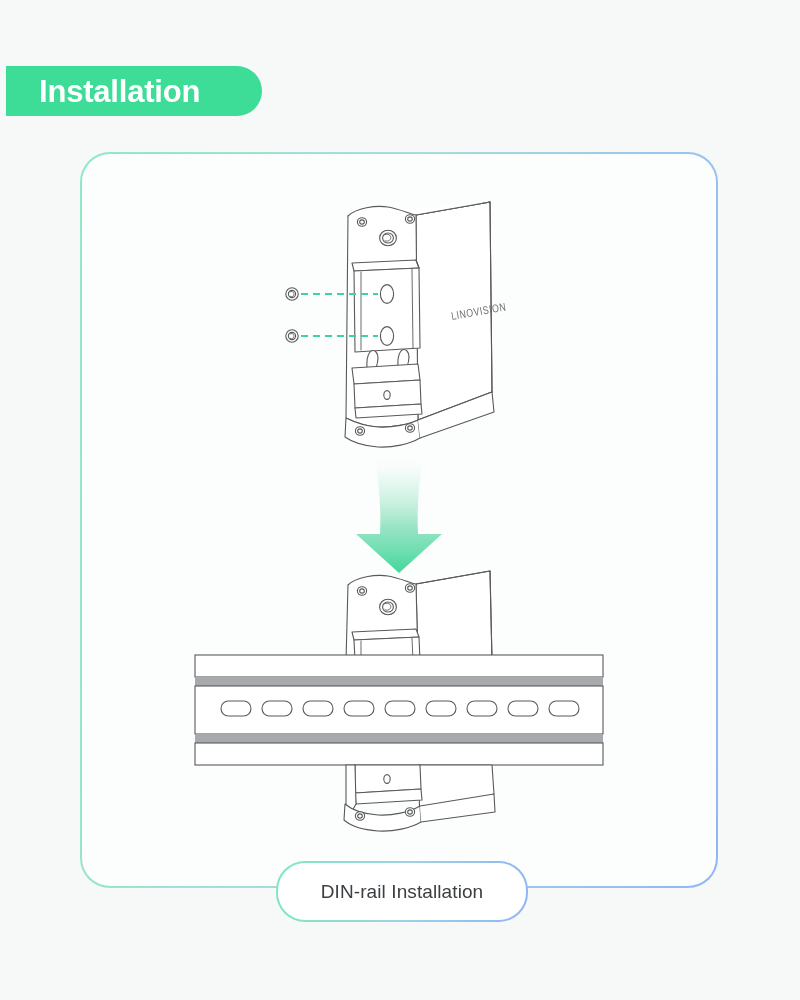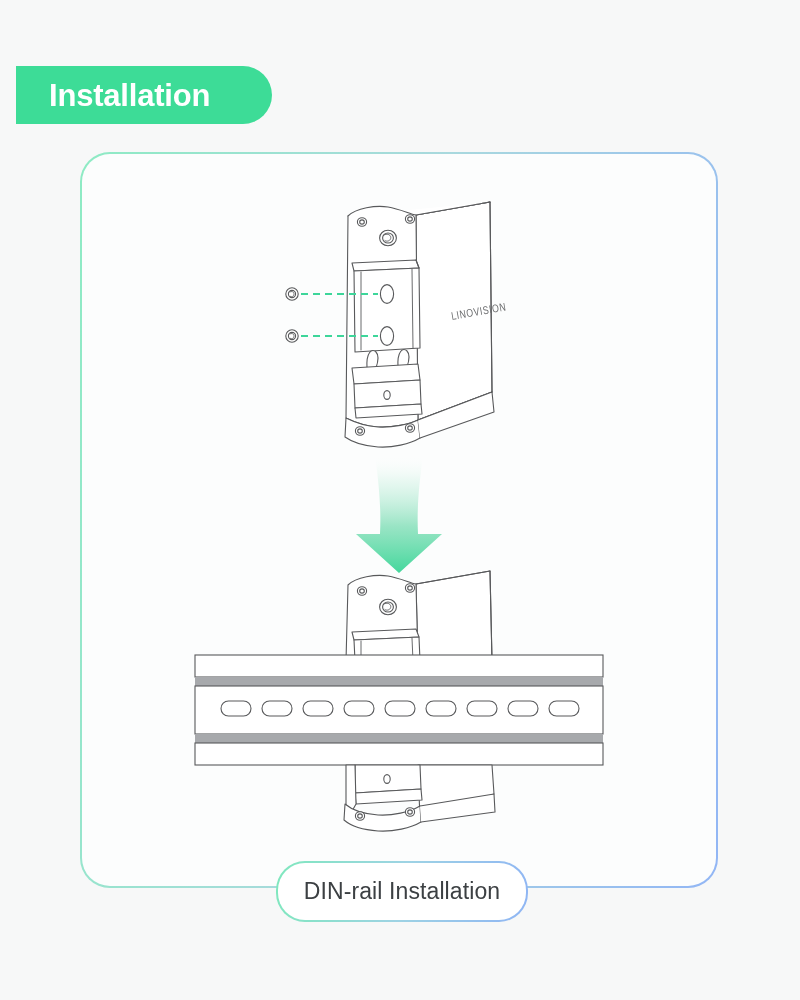--- a/index.html
+++ b/index.html
@@ -12,24 +12,24 @@
     height: 1000px;
     position: relative;
     overflow: hidden;
     font-family: "Liberation Sans", sans-serif;
     -webkit-font-smoothing: antialiased;
   }
 
   
   .header-badge {
     position: absolute;
-    left: 16px;
+    left: 6px;
     top: 66px;
     width: 256px;
-    height: 58px;
+    height: 50px;
     background: #3ddc97;
     border-radius: 0 31px 31px 0;
     display: flex;
     align-items: center;
   }
   .header-badge .title {
     color: #ffffff;
     font-size: 31px;
     font-weight: bold;
     letter-spacing: -0.2px;
@@ -73,21 +73,21 @@
     border-radius: 29px;
     background:
       linear-gradient(#ffffff, #ffffff) padding-box,
       linear-gradient(100deg, #7fe8bd 0%, #9ed3e4 50%, #8fb5f4 100%) border-box;
     border: 2px solid transparent;
     display: flex;
     align-items: center;
     justify-content: center;
   }
   .caption-pill .caption-text {
-    font-size: 23px;
+    font-size: 19px;
     color: #3c4043;
     letter-spacing: 0.1px;
   }
 </style>
 </head>
 <body>
 
 <div class="header-badge">
   <span class="title">Installation</span>
 </div>

